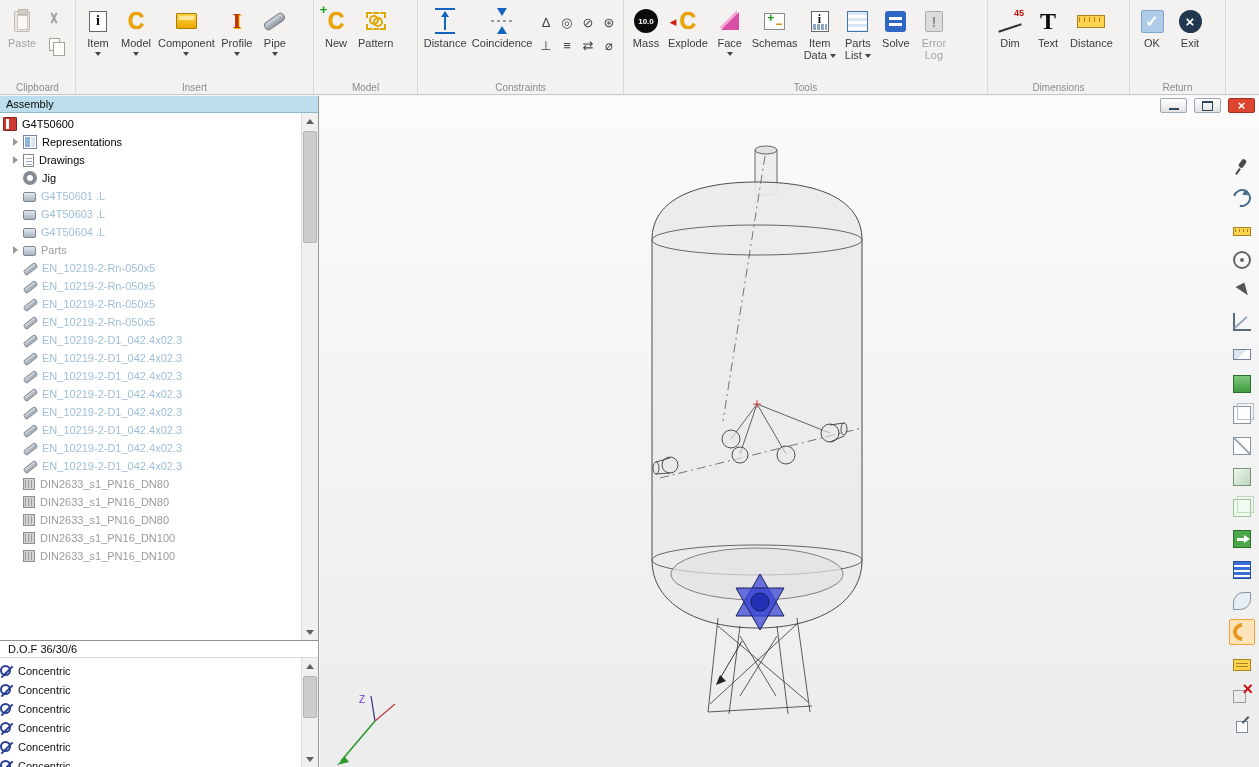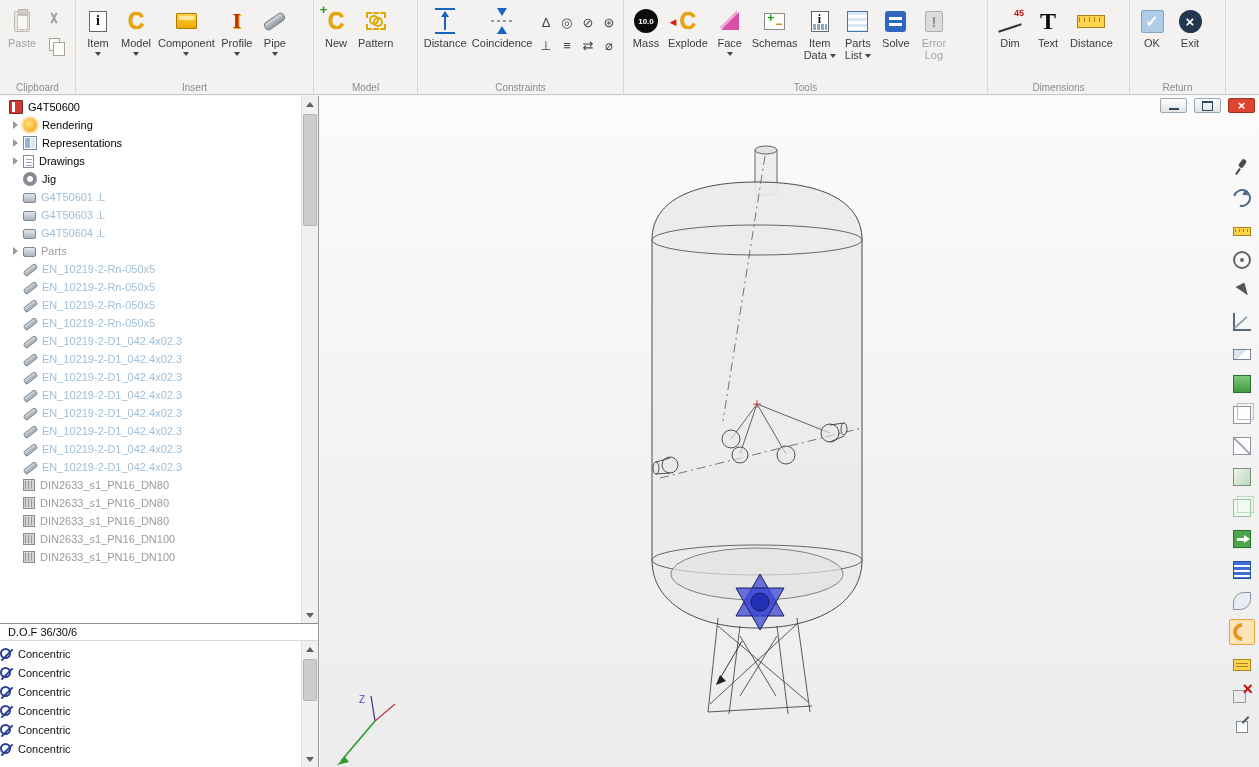--- a/index.html
+++ b/index.html
@@ -79,21 +79,21 @@
   .ic-exit{width:23px;height:23px;background:#223850;border-radius:50%;display:flex;align-items:center;justify-content:center}
   .ic-exit::before{content:"×";color:#fff;font-weight:bold;font-size:15px}
 
   
   .left-panel{position:absolute;top:96px;left:0;width:319px;bottom:0;background:#fff;
               border-right:1px solid #9a9a9a;display:flex;flex-direction:column}
   .panel-title{height:17px;background:#bcdeed;border-bottom:1px solid #8fb8c9;padding:2px 6px;color:#0a0a0a}
   .tree-wrap{position:relative;height:528px;border-bottom:1px solid #8f8f8f;overflow:hidden}
   .tree{position:absolute;top:2px;left:0;right:17px}
   .tree-row{height:18px;display:flex;align-items:center;padding-left:8px;white-space:nowrap;overflow:hidden}
-  .tree-row.root{padding-left:9px}
+  .tree-row.root{padding-left:3px}
   .twist{width:15px;flex:none;display:flex;align-items:center;justify-content:center}
   .expandable .twist::before{content:"";border-left:5px solid #9a9a9a;border-top:4px solid transparent;border-bottom:4px solid transparent}
   .ticon{width:14px;height:14px;flex:none;margin-right:5px;position:relative}
   .tlabel{color:#000}
   .c-blue .tlabel{color:#9fbfd8}
   .c-gray .tlabel{color:#9b9b9b}
 
   .ti-root{background:#cf3a33;border:1px solid #7c2420;border-radius:1px}
   .ti-root::before{content:"";position:absolute;left:2px;top:1px;bottom:1px;width:3px;background:#fff}
   .ti-sun{border-radius:50%;background:radial-gradient(circle at 40% 40%,#ffe080,#f59a00);box-shadow:0 0 3px 1px #f8c35e}
@@ -377,32 +377,28 @@
       <span class="ricon">
           <span class="ic ic-exit"></span>
         </span>
       <span class="rlabel">Exit</span>
     </div>
     <span class="rgroup-label">Return</span>
   </div>
 </div>
 
 <div class="left-panel">
+  <div class="panel-title">Assembly</div>
 
   <div class="tree-wrap">
     <div class="tree">
         <div class="tree-row root">
 
         <span class="ticon ti-root"></span>
         <span class="tlabel">G4T50600</span>
-      </div>
-        <div class="tree-row expandable">
-        <span class="twist"></span>
-        <span class="ticon ti-sun"></span>
-        <span class="tlabel">Rendering</span>
       </div>
         <div class="tree-row expandable">
         <span class="twist"></span>
         <span class="ticon ti-repr"></span>
         <span class="tlabel">Representations</span>
       </div>
         <div class="tree-row expandable">
         <span class="twist"></span>
         <span class="ticon ti-page"></span>
         <span class="tlabel">Drawings</span>

